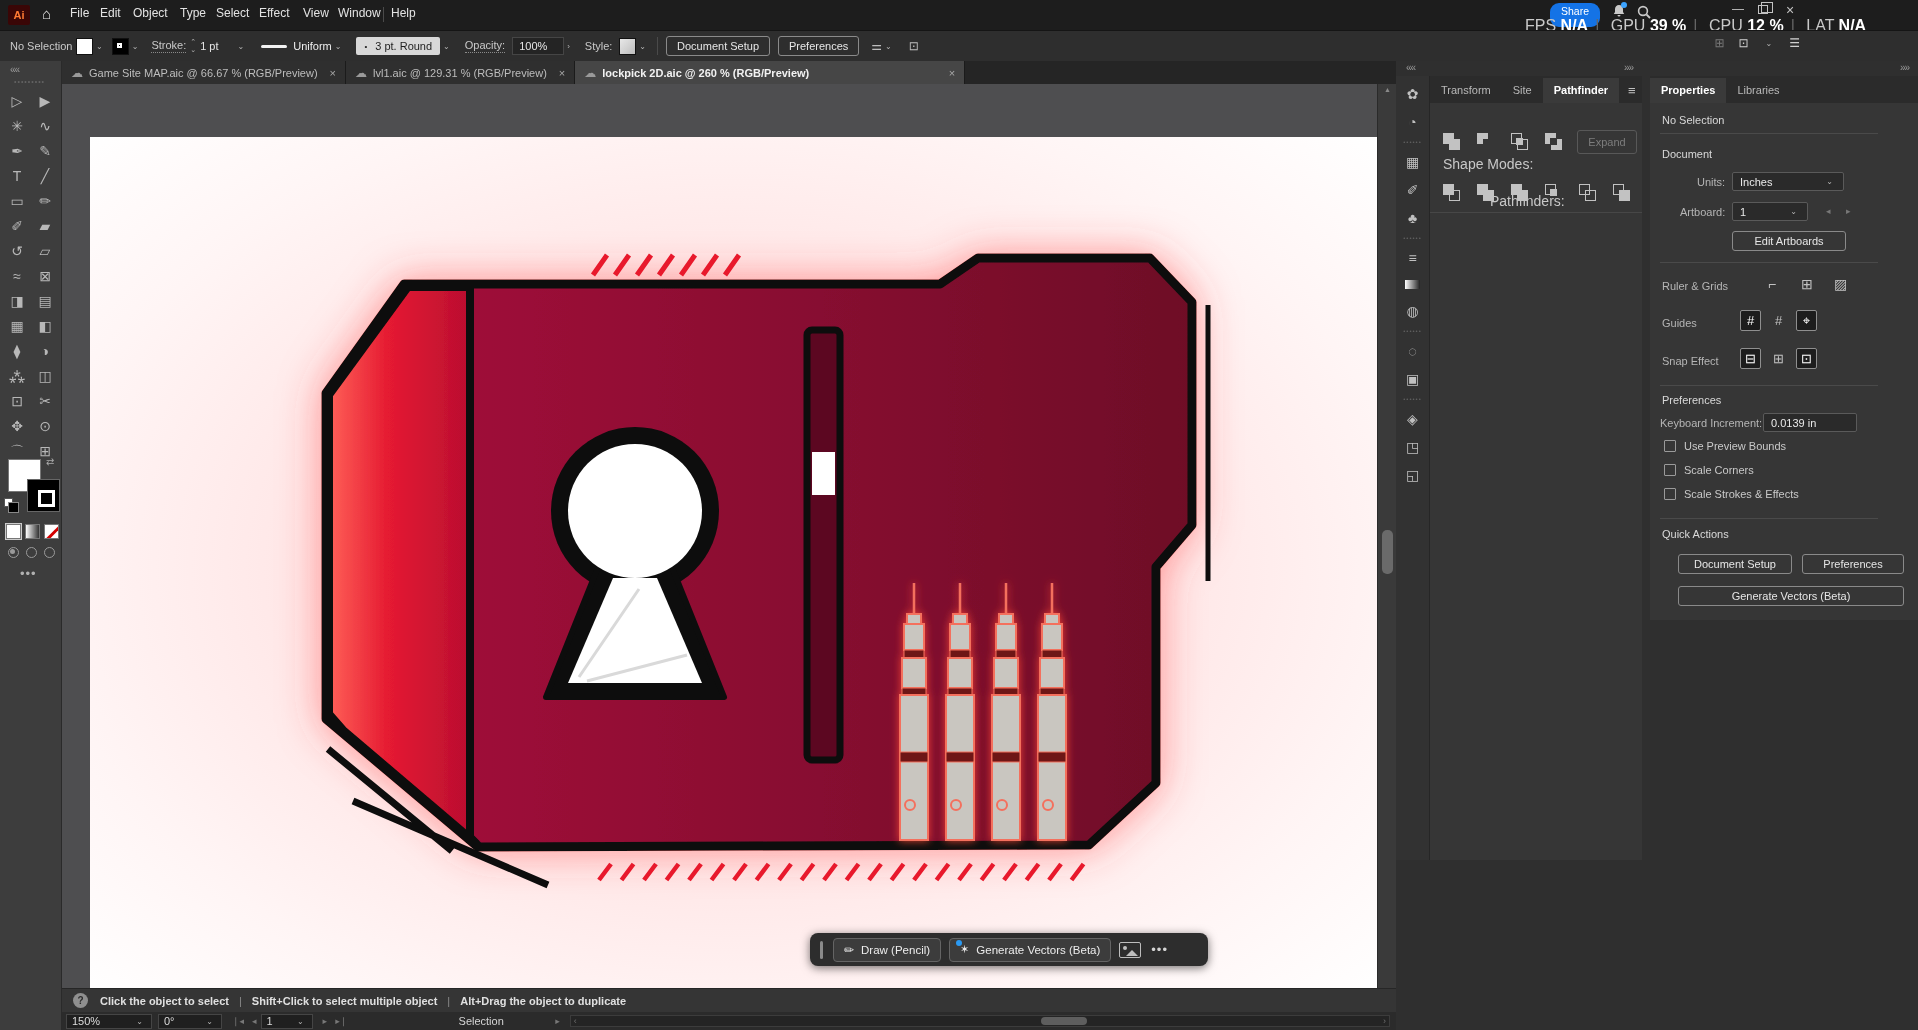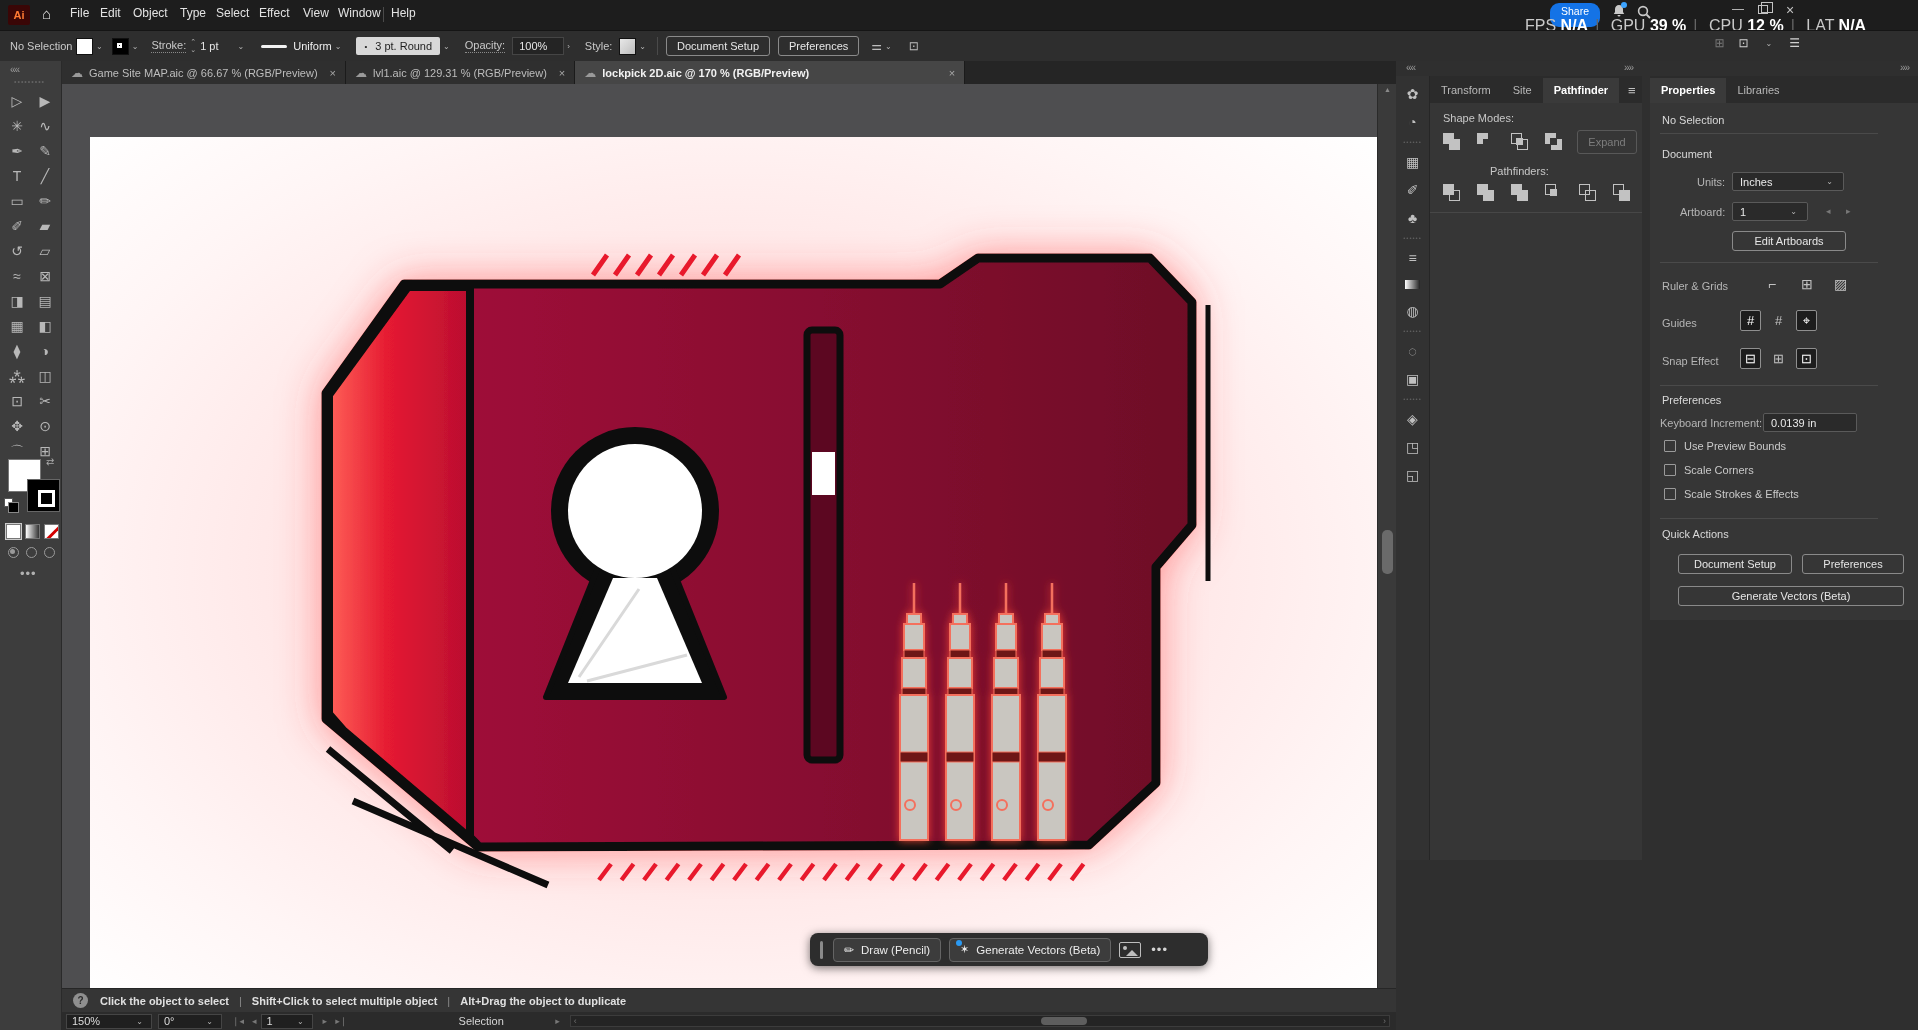--- a/index.html
+++ b/index.html
@@ -139,21 +139,21 @@
   .strip-dots { color:#606060; font-size:6px; letter-spacing:1px; margin:3px 0; }
   .strip-icon { color:#c0c0c0; font-size:14px; margin:6px 0; }
   .strip-grad { width:15px; height:9px; background:linear-gradient(90deg,#fff,#222); margin:8px 0; }
 
   .panel { position:absolute; background:#363636; }
   .phead { position:absolute; left:0; top:0; right:0; height:27px; background:#2b2b2b; display:flex; align-items:flex-end; }
   .ptab { padding:6px 11px 7px; color:#b9b9b9; font-size:11px; }
   .ptab.active { background:#3a3a3a; color:#ffffff; font-weight:bold; }
   .pham { margin-left:auto; color:#c0c0c0; font-size:13px; padding:5px 9px; }
   #pathfinder-panel { left:34px; top:15px; width:212px; height:784px; }
-  .sect-label { color:#c8c8c8; font-size:11px; }
+  .sect-label { color:#c8c8c8; font-size:14px;margin-top:44px; }
   .sqrow { position:absolute; display:flex; gap:17px; }
   .sqicon { position:relative; width:17px; height:17px; display:inline-block; }
   .sqicon i { position:absolute; width:11px; height:11px; }
   .sqicon i.f { background:#c2c2c2; }
   .sqicon i.o { border:1.5px solid #c2c2c2; }
   .sqicon i.x { background:#363636; }
   .sqicon i.p1 { left:0; top:0; } .sqicon i.p2 { right:0; bottom:0; }
   .sqicon i.p3 { left:5px; top:5px; width:7px; height:7px; }
   #expand-btn { position:absolute; left:147px; top:54px; width:60px; height:24px; border:1px solid #585858;
                 border-radius:3px; color:#7d7d7d; text-align:center; line-height:22px; }
@@ -273,21 +273,21 @@
       <span>Game Site MAP.aic @ 66.67 % (RGB/Preview)</span>
       <span class="closex">×</span>
     </div>
     <div class="doctab">
       <span class="cloud">☁</span>
       <span>lvl1.aic @ 129.31 % (RGB/Preview)</span>
       <span class="closex">×</span>
     </div>
     <div class="doctab active" style="width:390px">
       <span class="cloud">☁</span>
-      <span style="font-weight:bold">lockpick 2D.aic @ 170 % (RGB/Preview)</span>
+      <span style="font-weight:bold">lockpick 2D.aic @ 260 % (RGB/Preview)</span>
       <span class="closex" style="margin-left:auto">×</span>
     </div>
   </div>
 
   <div id="toolbar" class="abs">
     <span id="tb-collapse">««</span>
     <span id="tb-dots">•••••••••</span>
     <div id="tool-grid">
         <span class="tool">▷</span>
         <span class="tool">▶</span>
@@ -507,21 +507,21 @@
             <i class="o p2"></i>
             <i class="f p3"></i>
           </span>
           <span class="sqicon">
             <i class="f p1"></i>
             <i class="f p2"></i>
             <i class="x p3"></i>
           </span>
         </div>
       <div id="expand-btn">Expand</div>
-      <div class="sect-label abs" style="left:13px; top:89px;padding-left:47px;">Pathfinders:</div>
+      <div class="sect-label abs" style="left:13px; top:73px;padding-left:47px;">Pathfinders:</div>
       <div class="sqrow" id="pathfinders-row" style="left:13px; top:108px;">
           <span class="sqicon">
             <i class="f p1"></i>
             <i class="o p2"></i>
           </span>
           <span class="sqicon">
             <i class="f p1"></i>
             <i class="f p2"></i>
           </span>
           <span class="sqicon">

